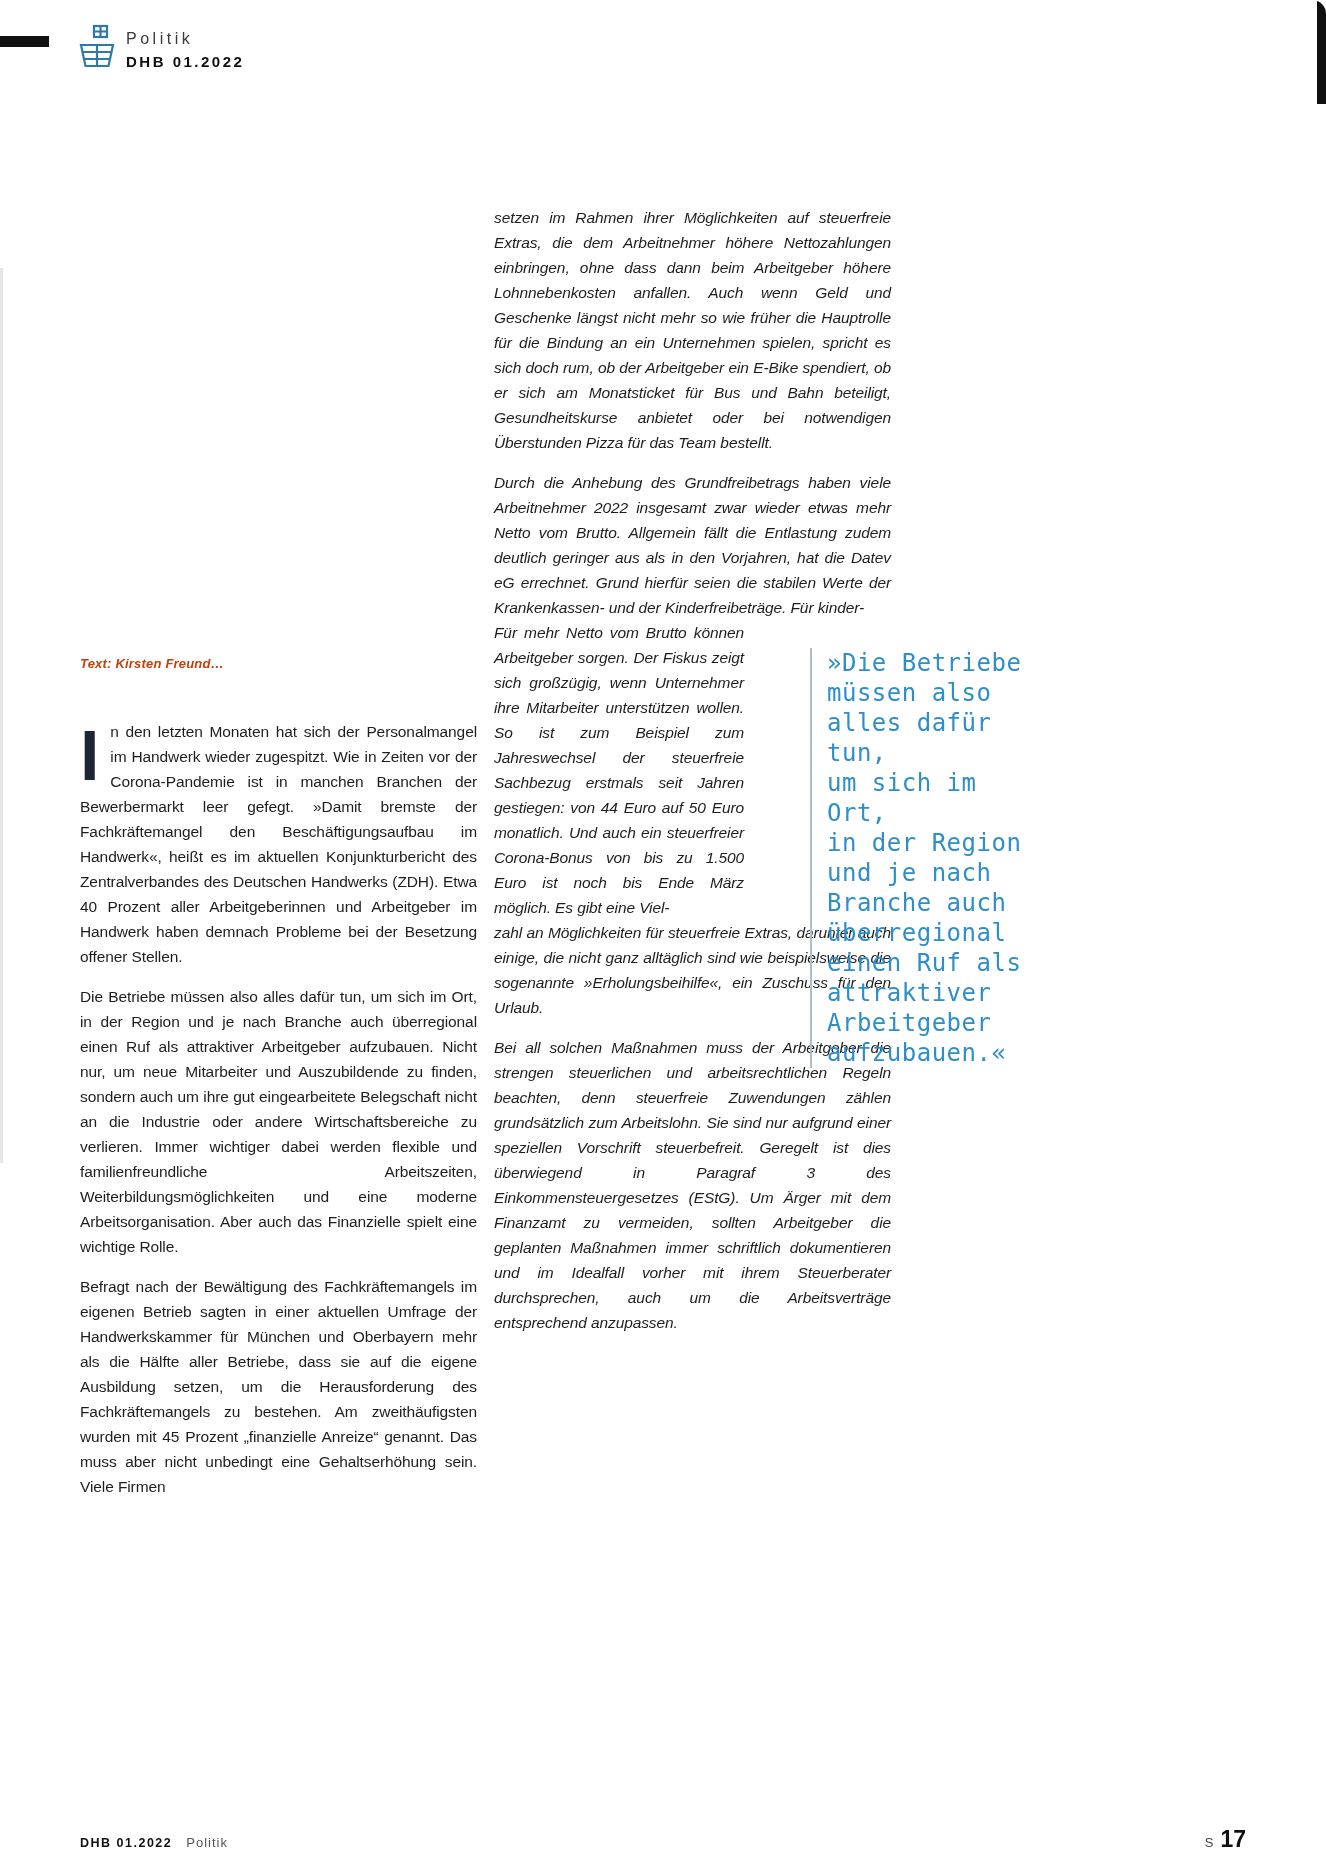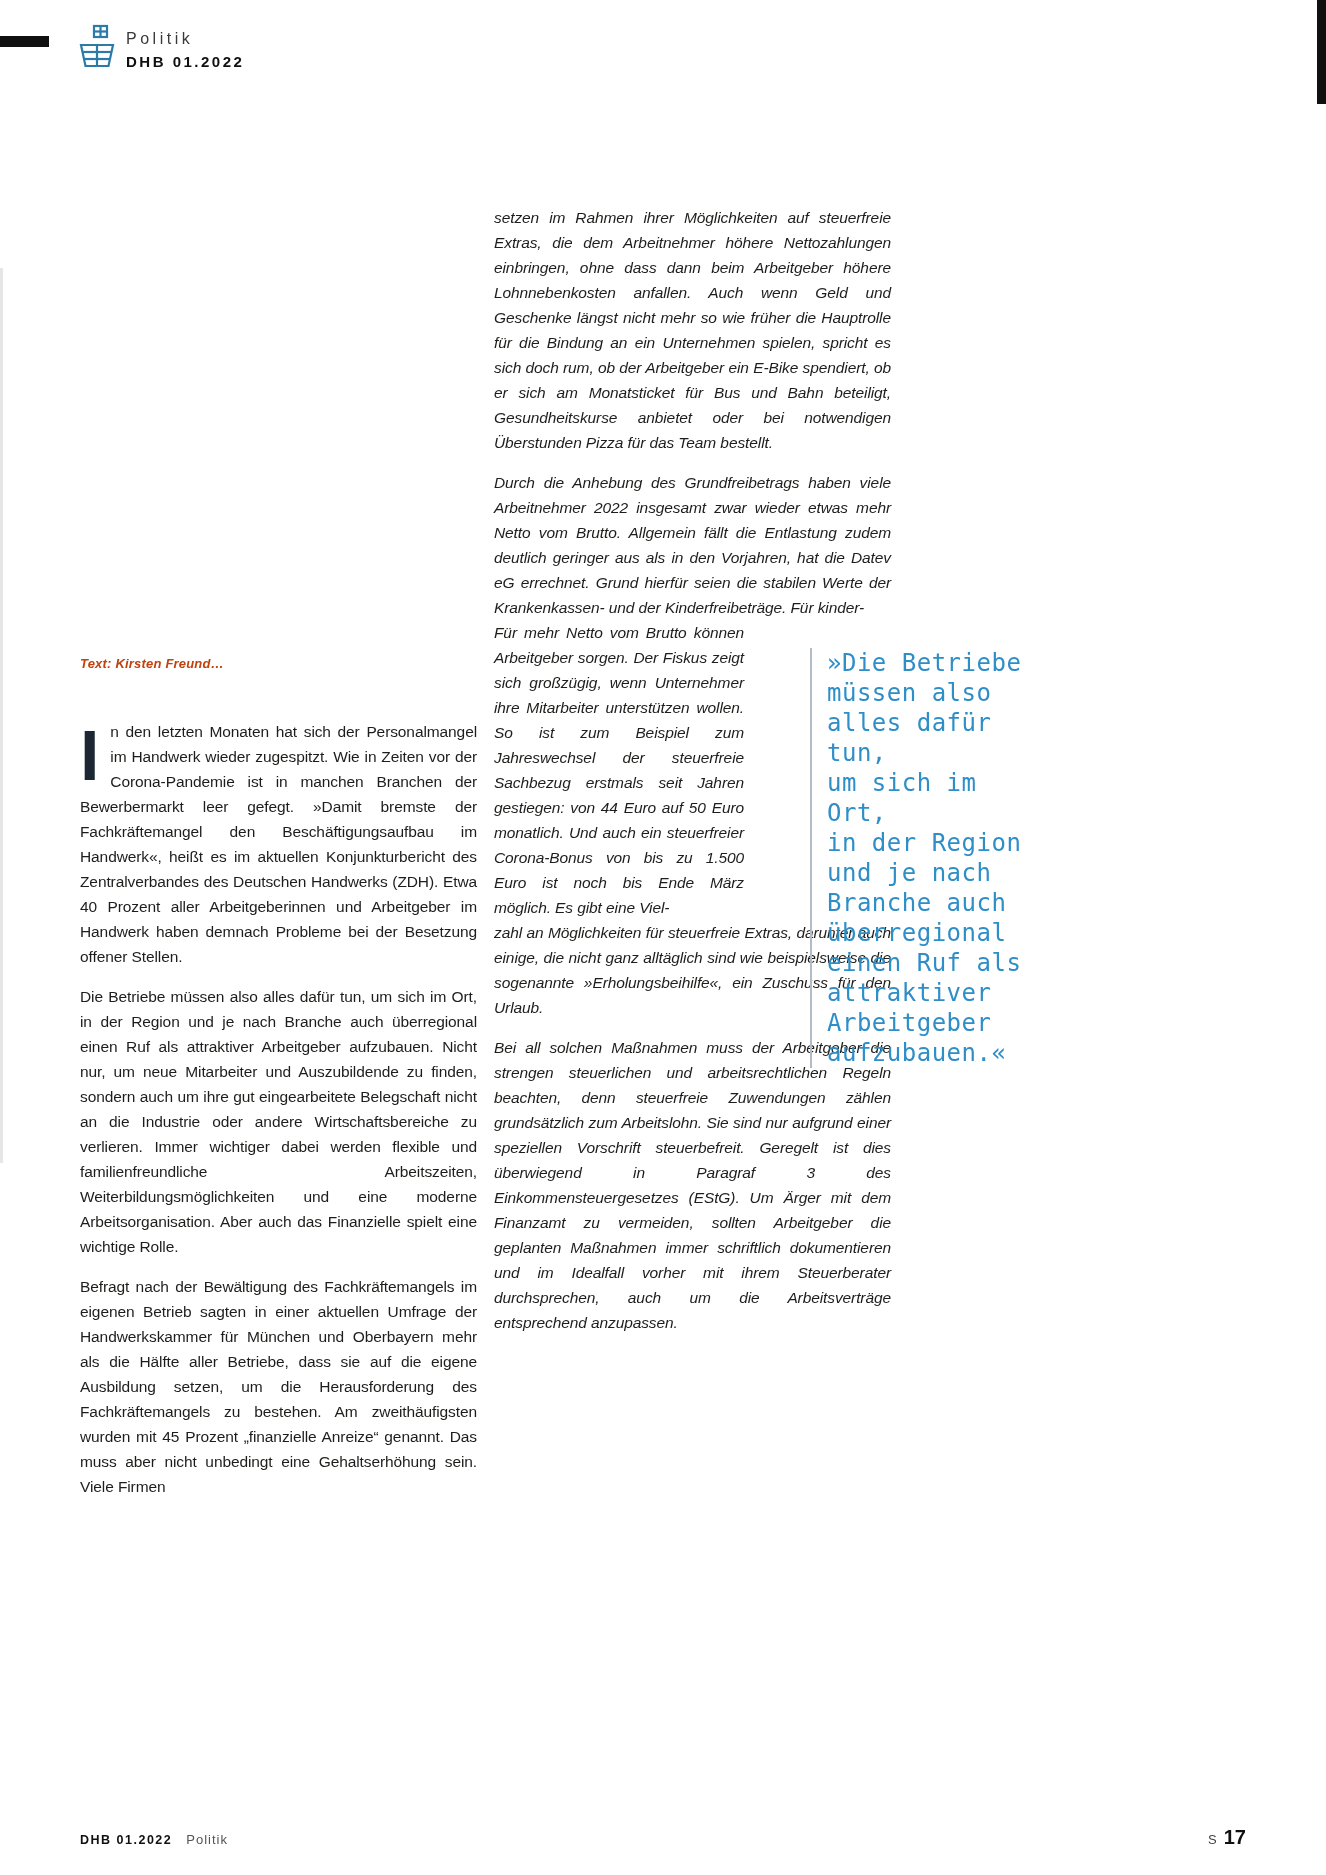--- a/index.html
+++ b/index.html
@@ -3,20 +3,21 @@
 <meta charset="utf-8">
 <style>
   html,body{margin:0;padding:0;background:#ffffff;}
   .page{
     position:relative;
     width:1326px;height:1875px;
     background:#ffffff;
     overflow:hidden;
     font-family:"Liberation Sans", sans-serif;
     color:#1d1d1b;
+    border-radius:14px;
   }
   
   .bar-top-left{position:absolute;left:0;top:36px;width:49px;height:11px;background:#101010;}
   .bar-top-right{position:absolute;right:0;top:0;width:9px;height:104px;background:#101010;}
   .edge-line-left{position:absolute;left:0;top:268px;width:3px;height:895px;background:#e6e6e6;}
 
   
   .header{position:absolute;left:78px;top:24px;display:flex;gap:10px;align-items:flex-start;}
   .logo{width:38px;height:46px;}
   .header-text{padding-top:6px;}
@@ -59,21 +60,21 @@
 
   .footer{
     position:absolute;left:80px;right:80px;top:1826px;
     display:flex;justify-content:space-between;align-items:baseline;
   }
   .footer-left{display:flex;align-items:baseline;}
   .footer-issue{font-weight:bold;font-size:12.5px;letter-spacing:1.5px;color:#101010;}
   .footer-section{font-size:13px;color:#555555;margin-left:14px;letter-spacing:1px;}
   .footer-right{display:flex;align-items:baseline;}
   .footer-page-label{font-size:13px;color:#444444;margin-right:7px;}
-  .footer-page-number{font-size:20px;font-weight:bold;color:#101010;}
+  .footer-page-number{font-size:23px;font-weight:bold;color:#101010;}
 </style>
 </head>
 <body>
 
 <div class="page">
 
   <div class="bar-top-left"></div>
   <div class="bar-top-right"></div>
   <div class="edge-line-left"></div>
 

